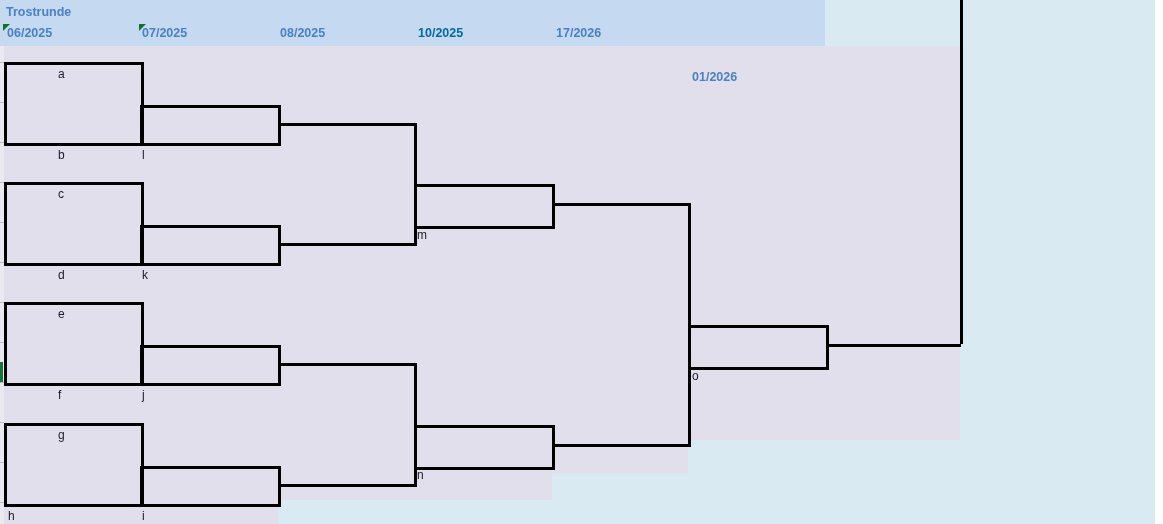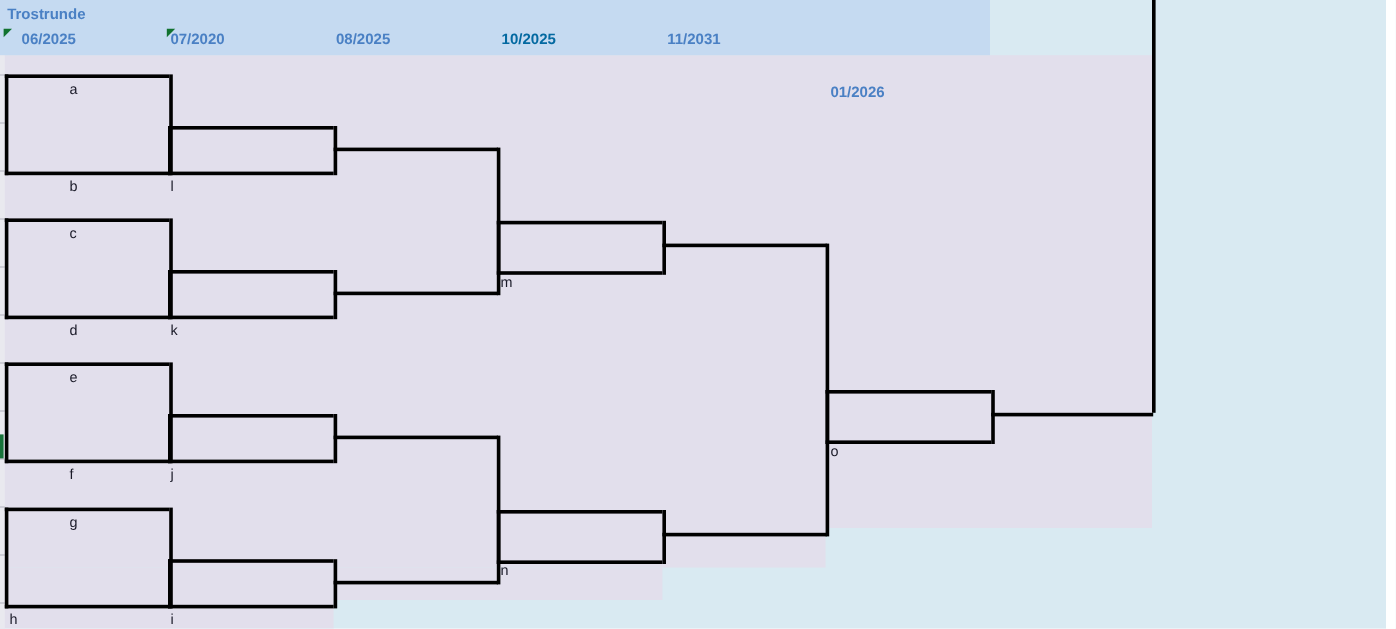--- a/index.html
+++ b/index.html
@@ -110,27 +110,27 @@
       <div class="grid-tick" style="left: 0px; top: 422px;"></div>
       <div class="grid-tick" style="left: 0px; top: 462px;"></div>
       <div class="grid-tick" style="left: 0px; top: 502px;"></div>
     </div>
 
   <div class="header-band" style="left:0; top:0; width:825px; height:46px;"></div>
 
   <div class="title">Trostrunde</div>
 
   <div id="date-labels">
-      <div class="date-label" style="left: 18px; color: rgb(74, 128, 196);">06/2025</div>
+      <div class="date-label" style="left: 7px; color: rgb(74, 128, 196);">06/2025</div>
       <div class="comment-marker" style="left: 3px; top: 24px;"></div>
-      <div class="date-label" style="left: 142px; color: rgb(74, 128, 196);">07/2020</div>
+      <div class="date-label" style="left: 142px; color: rgb(74, 128, 196);">07/2025</div>
       <div class="comment-marker" style="left: 139px; top: 24px;"></div>
       <div class="date-label" style="left: 280px; color: rgb(74, 128, 196);">08/2025</div>
       <div class="date-label" style="left: 418px; color: #0369a1;">10/2025</div>
-      <div class="date-label" style="left: 556px; color: rgb(74, 128, 196);">11/2031</div>
+      <div class="date-label" style="left: 556px; color: rgb(74, 128, 196);">17/2026</div>
       <div class="date-label" style="left: 692px; color: rgb(74, 128, 196); margin-top: 44px;">01/2026</div>
     </div>
 
   <div id="bracket-lines">
       <div class="ln ln-h" style="left: 4px; top: 62px; width: 137px; background: rgb(0, 0, 0);"></div>
       <div class="ln ln-h" style="left: 4px; top: 143px; width: 137px; background: rgb(0, 0, 0);"></div>
       <div class="ln ln-v" style="left: 4px; top: 62px; height: 84px; background: rgb(0, 0, 0);"></div>
       <div class="ln ln-v" style="left: 141px; top: 62px; height: 84px; background: rgb(0, 0, 0);"></div>
       <div class="ln ln-h" style="left: 4px; top: 182px; width: 137px; background: rgb(0, 0, 0);"></div>
       <div class="ln ln-h" style="left: 4px; top: 263px; width: 137px; background: rgb(0, 0, 0);"></div>

